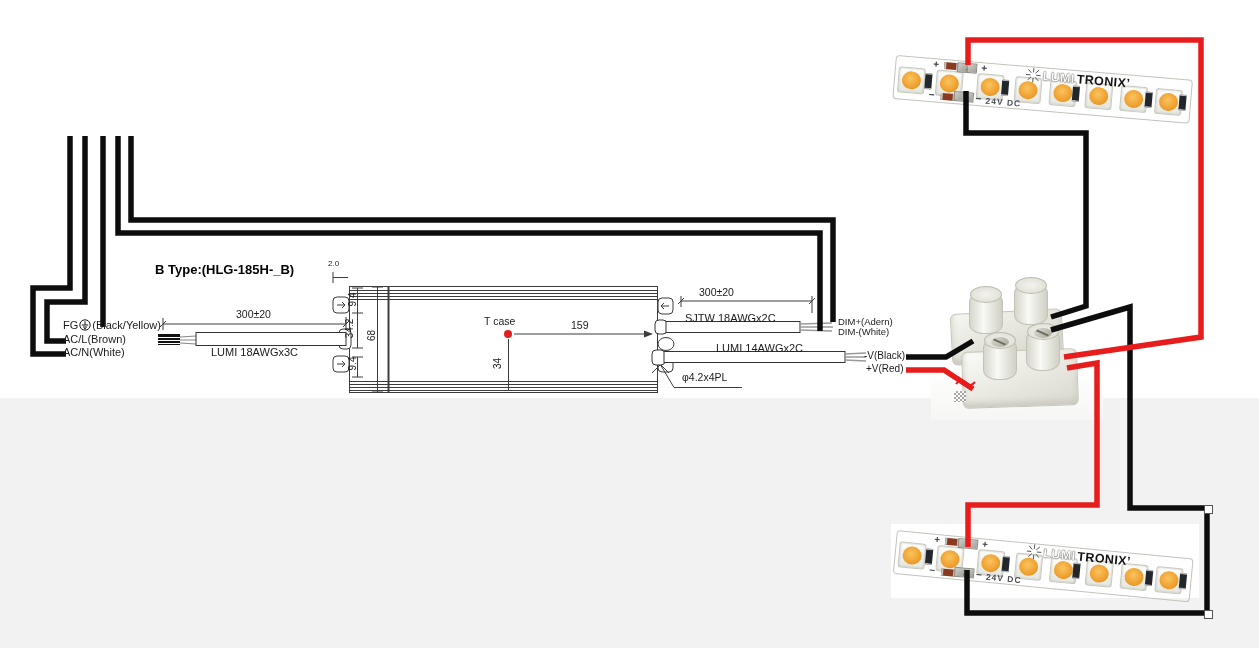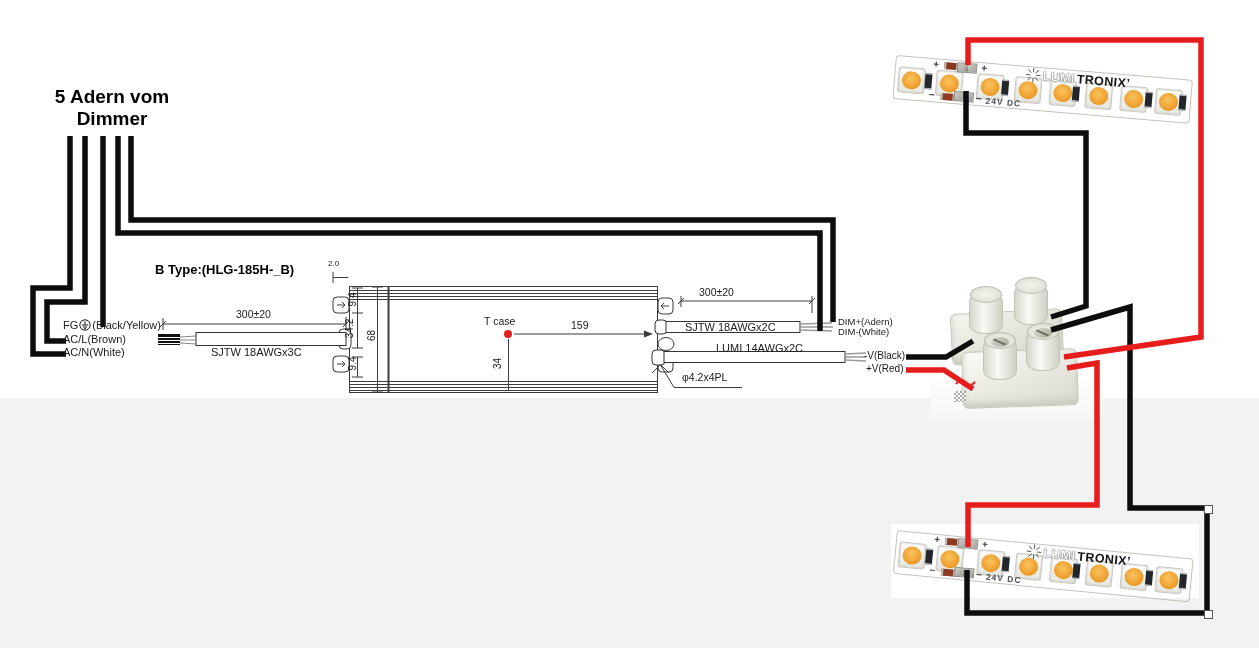--- a/index.html
+++ b/index.html
@@ -212,42 +212,38 @@
       <path class="w-red" d="M968 65V40H1201V337L1064 357"></path>
       <path class="w-red" d="M1067 368L1097 363V505H968V547"></path>
       <path d="M956 384q5 -7 10 -1q4 5 9 -1" stroke="var(--wire-red,#e71c1c)" stroke-width="2" fill="none"></path>
     </g>
   </svg>
 
   <div class="handle" style="left:1204px;top:505px;"></div>
   <div class="handle" style="left:1204px;top:610px;"></div>
   <div class="checker" style="left:954px;top:391px;"></div>
 
-  <div id="heading" class="lbl">
-    <div>5 Adern vom</div>
-    <div>Dimmer</div>
-  </div>
 
   <div class="lbl" style="left:155px;top:263px;font-size:13px;font-weight:bold;color:#000;">B Type:(HLG-185H-_B)</div>
 
   <div class="lbl" style="left:63px;top:319px;font-size:11px;display:flex;align-items:center;justify-content:flex-end;">
     <span>FG</span>
     <svg width="12" height="12" viewBox="0 0 12 12" style="margin:0 1px;">
       <circle cx="6" cy="6" r="5.2" fill="none" stroke="#1b1b1b" stroke-width="1"></circle>
       <path d="M6 2.2V6 M2.8 6H9.2 M4 8H8 M5 9.7H7" stroke="#1b1b1b" stroke-width="1" fill="none"></path>
     </svg>
     <span>(Black/Yellow)</span>
   </div>
   <div class="lbl" style="left:63px;top:333px;font-size:11px;">AC/L(Brown)</div>
   <div class="lbl" style="left:63px;top:346px;font-size:11px;">AC/N(White)</div>
   <div class="lbl" style="left:236px;top:309px;font-size:10.5px;">300±20</div>
-  <div class="lbl" style="left:211px;top:346px;font-size:11px;">SJTW 18AWGx3C</div>
+  <div class="lbl" style="left:211px;top:346px;font-size:11px;">LUMI 18AWGx3C</div>
 
   <div class="lbl" style="left:699px;top:287px;font-size:10.5px;">300±20</div>
-  <div class="lbl" style="left:685px;top:321px;font-size:11px;">SJTW 18AWGx2C</div>
+  <div class="lbl" style="left:685px;top:312px;font-size:11px;">SJTW 18AWGx2C</div>
   <div class="lbl" style="left:838px;top:317px;font-size:9.5px;">DIM+(Adern)</div>
   <div class="lbl" style="left:838px;top:327px;font-size:9.5px;">DIM-(White)</div>
   <div class="lbl" style="left:716px;top:342px;font-size:11px;">LUMI 14AWGx2C</div>
   <div class="lbl" style="left:864px;top:350px;font-size:10px;">-V(Black)</div>
   <div class="lbl" style="left:866px;top:363px;font-size:10px;">+V(Red)</div>
   <div class="lbl" style="left:682px;top:372px;font-size:10.5px;">φ4.2x4PL</div>
 
   <div class="lbl" style="left:484px;top:316px;font-size:10.5px;">T case</div>
   <div class="lbl" style="left:571px;top:320px;font-size:10.5px;">159</div>
   <div class="lbl rot" style="left:492px;top:358px;">34</div>

